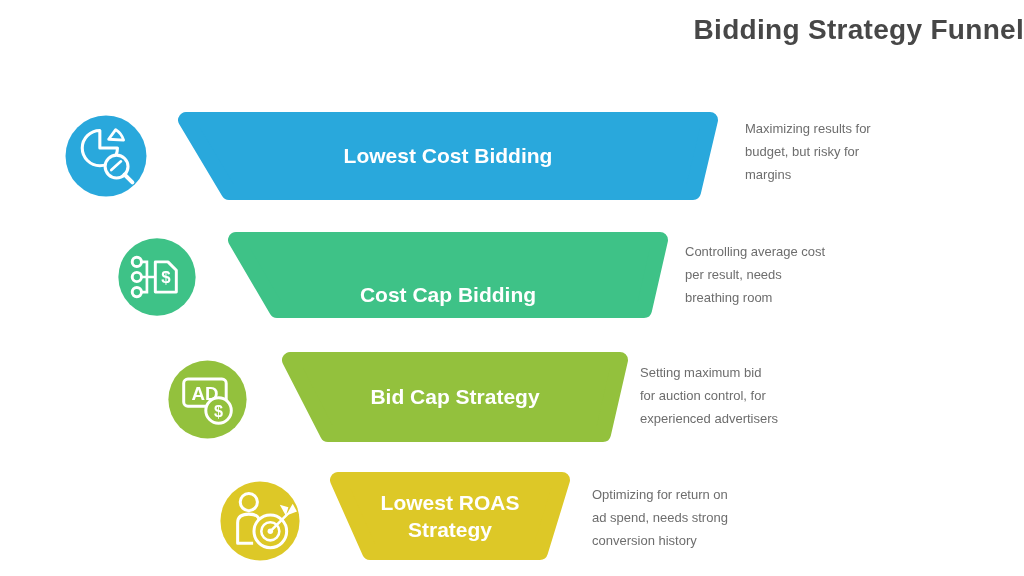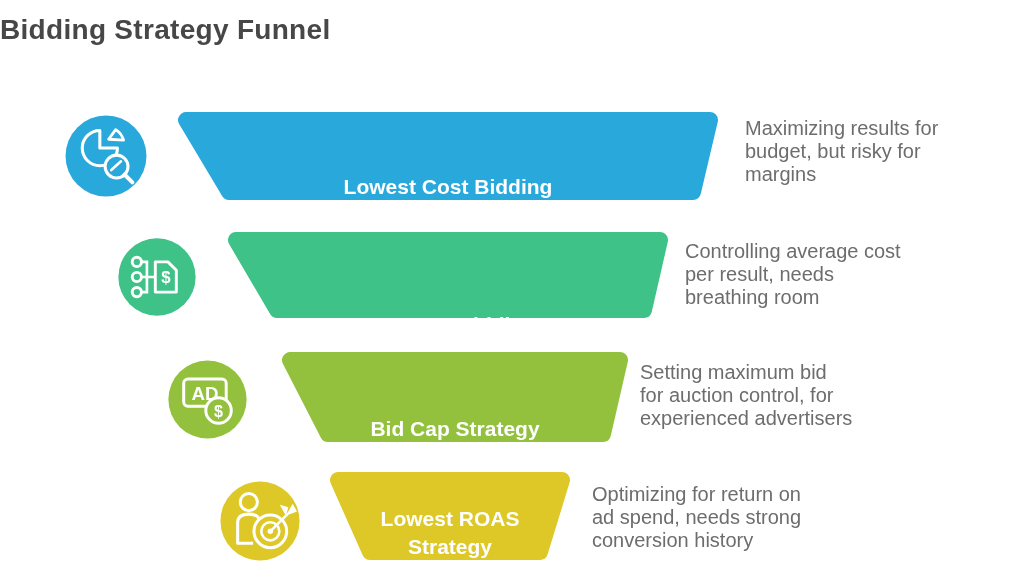--- a/index.html
+++ b/index.html
@@ -1,32 +1,32 @@
 <!DOCTYPE html>
 <html><head>
 <meta charset="utf-8">
 <style>
   html,body{margin:0;padding:0;background:#ffffff;}
   .stage{
     position:relative;width:1024px;height:576px;background:#ffffff;
     font-family:"Liberation Sans",sans-serif;overflow:hidden;
   }
   .title{
-    position:absolute;top:14px;left:0;width:100%;text-align:left;
+    position:absolute;top:14px;left:0;width:100%;text-align:right;
     font-size:28px;font-weight:bold;color:#474747;letter-spacing:.3px;
   }
   .icon{position:absolute;}
   .funnel-seg{position:absolute;}
   .seg-label{
-    position:absolute;display:flex;align-items:flex-end;justify-content:center;
+    position:absolute;display:flex;align-items:center;justify-content:center;
     color:#ffffff;font-weight:bold;font-size:21px;line-height:1.3;text-align:center;
   }
   .seg-label .inner{display:block;}
   .desc{
-    position:absolute;font-size:20px;line-height:23px;color:#6d6d6d;
+    position:absolute;font-size:13px;line-height:23px;color:#6d6d6d;
     white-space:pre-line;
   }
   svg text{font-family:"Liberation Sans",sans-serif;font-weight:bold;fill:#ffffff;}
 </style>
 </head>
 <body>
 
 <div class="stage">
 
   <div class="title">Bidding Strategy Funnel</div>

